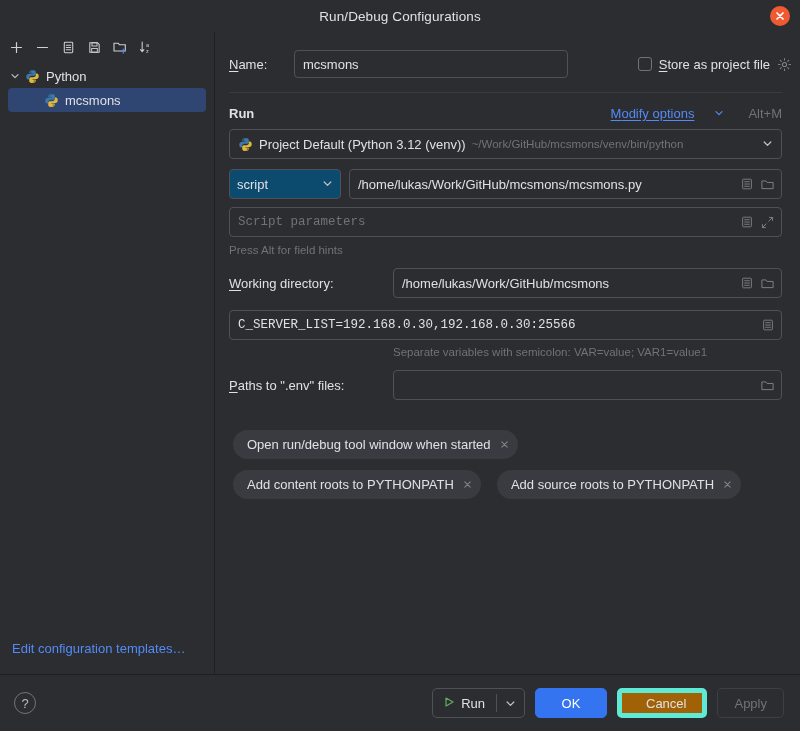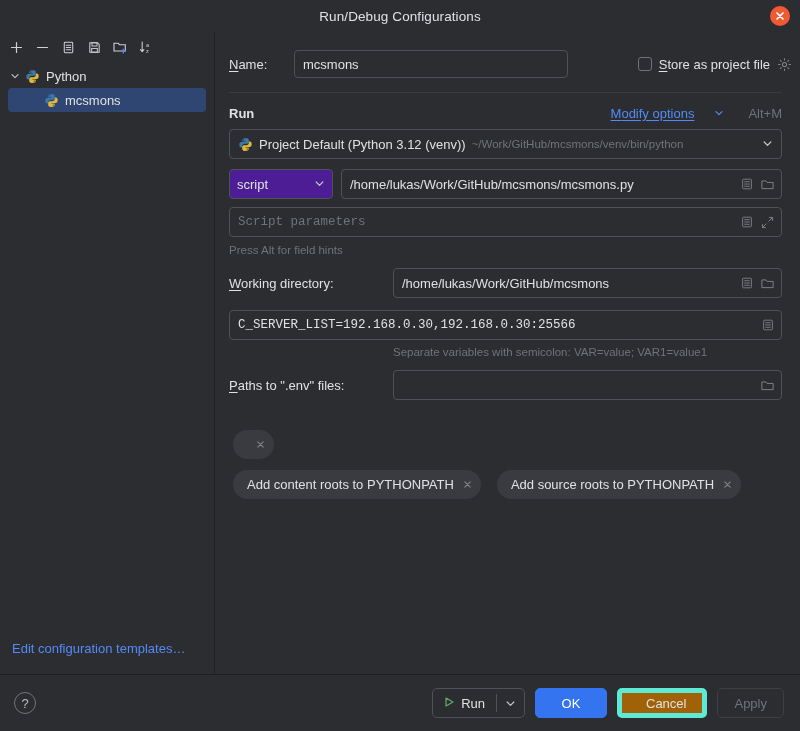--- a/index.html
+++ b/index.html
@@ -135,22 +135,22 @@
     display: flex; align-items: center; padding: 0 8px 0 8px;
     cursor: pointer; overflow: hidden;
   }
   .combo .main-text { font-size: 13px; color: #DFE1E5; white-space: nowrap; }
   .combo .sub-text { font-size: 11.5px; color: #6F737A; margin-left: 6px; white-space: nowrap; }
   .combo .caret { margin-left: auto; padding-left: 8px; }
 
   
   .script-row { display: flex; align-items: center; gap: 8px; margin-top: 10px; }
   .small-combo {
-    width: 104px; height: 30px;
-    background: #4c1d95; border: 1px solid #4E5157; border-radius: 4px;
+    width: 112px; height: 30px;
+    background: #0c4a6e; border: 1px solid #4E5157; border-radius: 4px;
     display: flex; align-items: center; padding: 0 7px; cursor: pointer;
   }
   .small-combo .caret { margin-left: auto; }
   .field {
     flex: 1 1 auto; height: 30px;
     background: #2B2D30; border: 1px solid #4E5157; border-radius: 4px;
     display: flex; align-items: center; padding: 0 5px 0 8px;
     overflow: hidden;
     gap: 46px;
   }
@@ -450,20 +450,21 @@
                     <path d="M2 4.2 H6.3 L7.5 5.8 H14 V12.4 H2 Z" fill="none" stroke="#9DA0A8" stroke-width="1.05" stroke-linejoin="round"></path>
                   </svg>
               </span>
             </span>
           </div>
         </div>
       </div>
 
       <div class="chips">
         <div class="chip">
+          <span>Open run/debug tool window when started</span>
           <span class="x">
             <svg width="9" height="9" viewBox="0 0 10 10">
                 <path d="M2 2 L8 8 M8 2 L2 8" stroke="#BCBEC4" stroke-width="1.2" stroke-linecap="round"></path>
               </svg>
           </span>
         </div>
       </div>
 
       <div class="chips-row2">
         <div class="chip">

